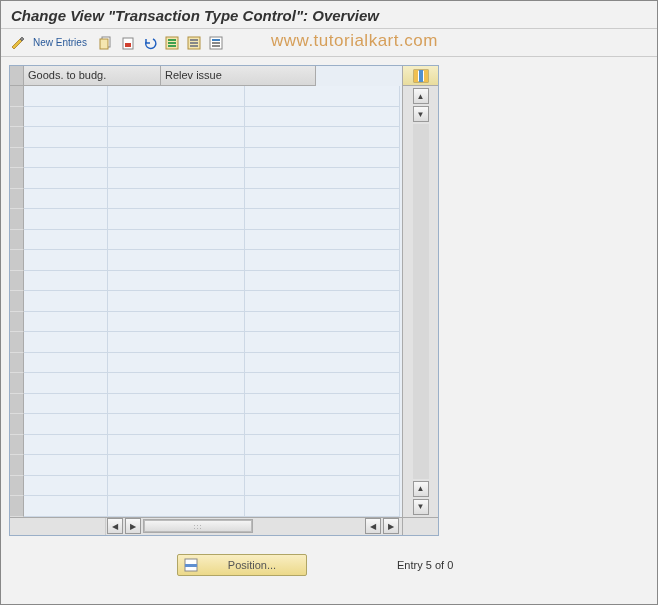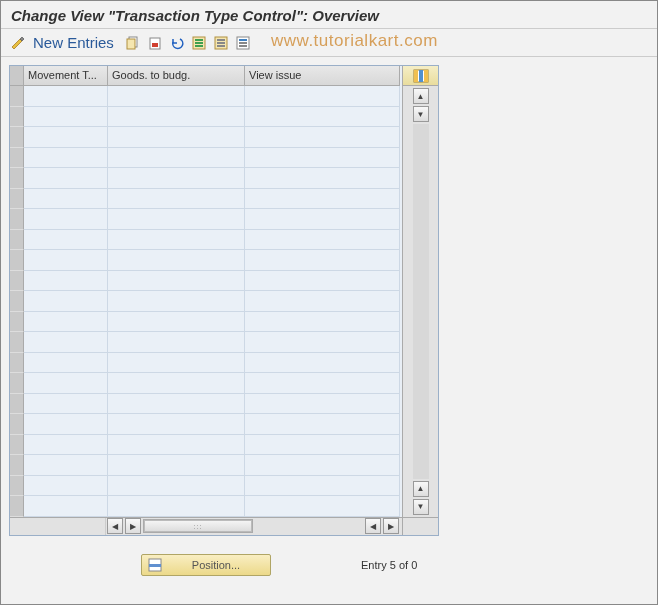--- a/index.html
+++ b/index.html
@@ -38,21 +38,21 @@
       height: 18px;
       display: flex;
       align-items: center;
       justify-content: center;
       cursor: pointer;
     }
     .new-entries {
       color: #2a5a9a;
       margin: 0 6px 0 2px;
       cursor: pointer;
-      font-size: 15px;
+      font-size: 10px;
     }
     .watermark {
       position: absolute;
       left: 270px;
       top: 2px;
       color: #d69f5a;
       font-size: 17px;
       font-family: Verdana, sans-serif;
       letter-spacing: 0.5px;
       text-align: center;
@@ -197,20 +197,21 @@
       display: flex;
       align-items: center;
       width: 130px;
       height: 22px;
       background: linear-gradient(#f9eec2, #ecd98a);
       border: 1px solid #b0a565;
       border-radius: 2px;
       cursor: pointer;
       padding: 0 6px;
       gap: 6px;
+      margin-left: 36px;
     }
     .position-btn .icon-box {
       width:14px; height:14px;
       display:flex;align-items:center;justify-content:center;
     }
     .position-label {
       flex:1; text-align:center; color:#555; font-size:11px;
     }
     .entry-text {
       color: #333;
@@ -275,23 +276,22 @@
       </svg>
   </div>
   <div class="watermark">www.tutorialkart.com</div>
 </div>
 
 <div class="content-area">
   <div class="table-container">
     <div class="table-main">
       <div class="table-header-row">
         <div class="sel-col"></div>
-        <div class="th th1">Movement T...</div>
         <div class="th th2">Goods. to budg.</div>
-        <div class="th th3">View issue</div>
+        <div class="th th3">Relev issue</div>
       </div>
       <div class="table-body" id="tbody">
           <div class="table-row">
             <div class="sel-cell"></div>
             <div class="td td1"></div>
             <div class="td td2"></div>
             <div class="td td3"></div>
           </div>
           <div class="table-row">
             <div class="sel-cell"></div>

